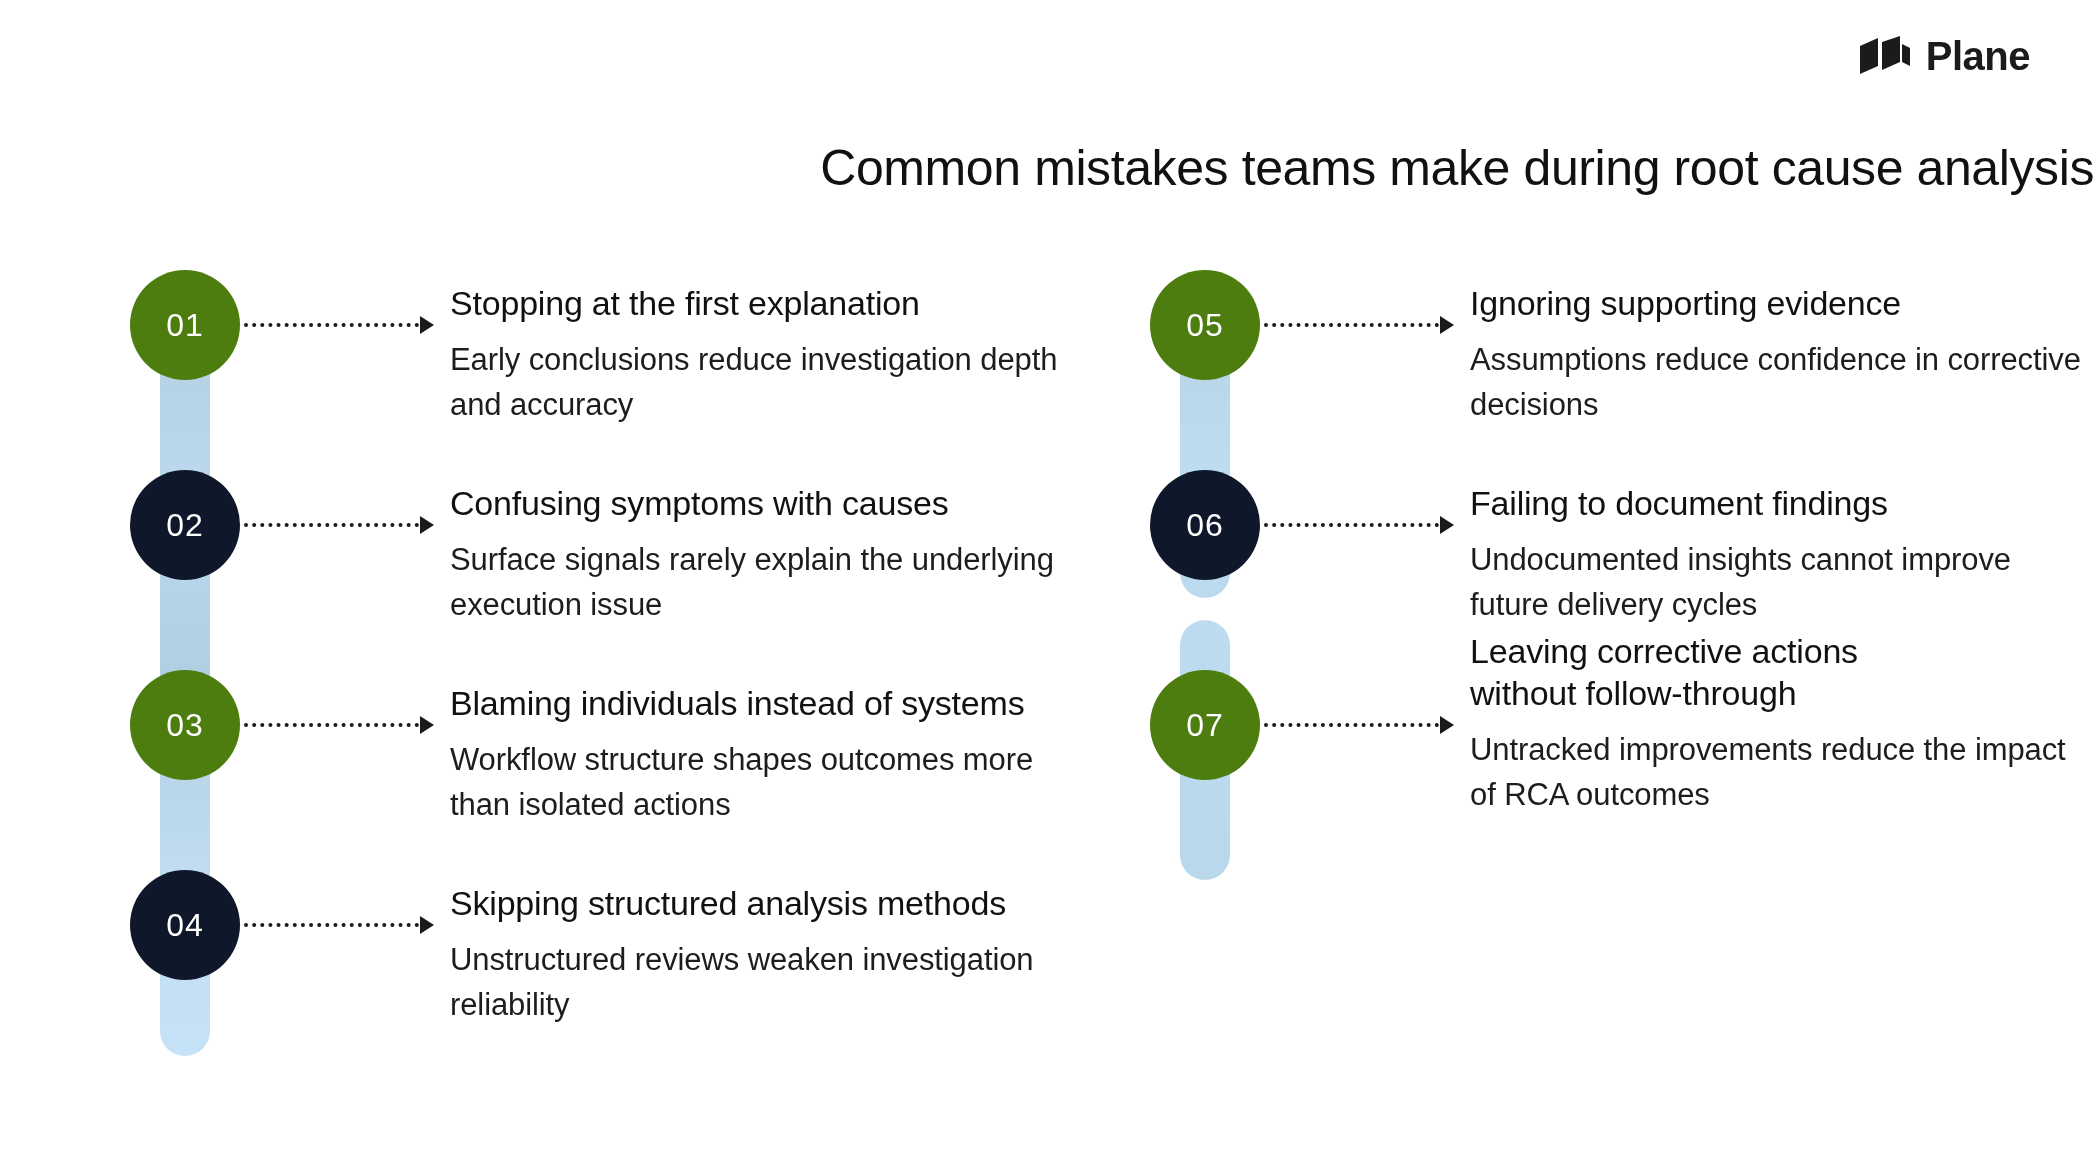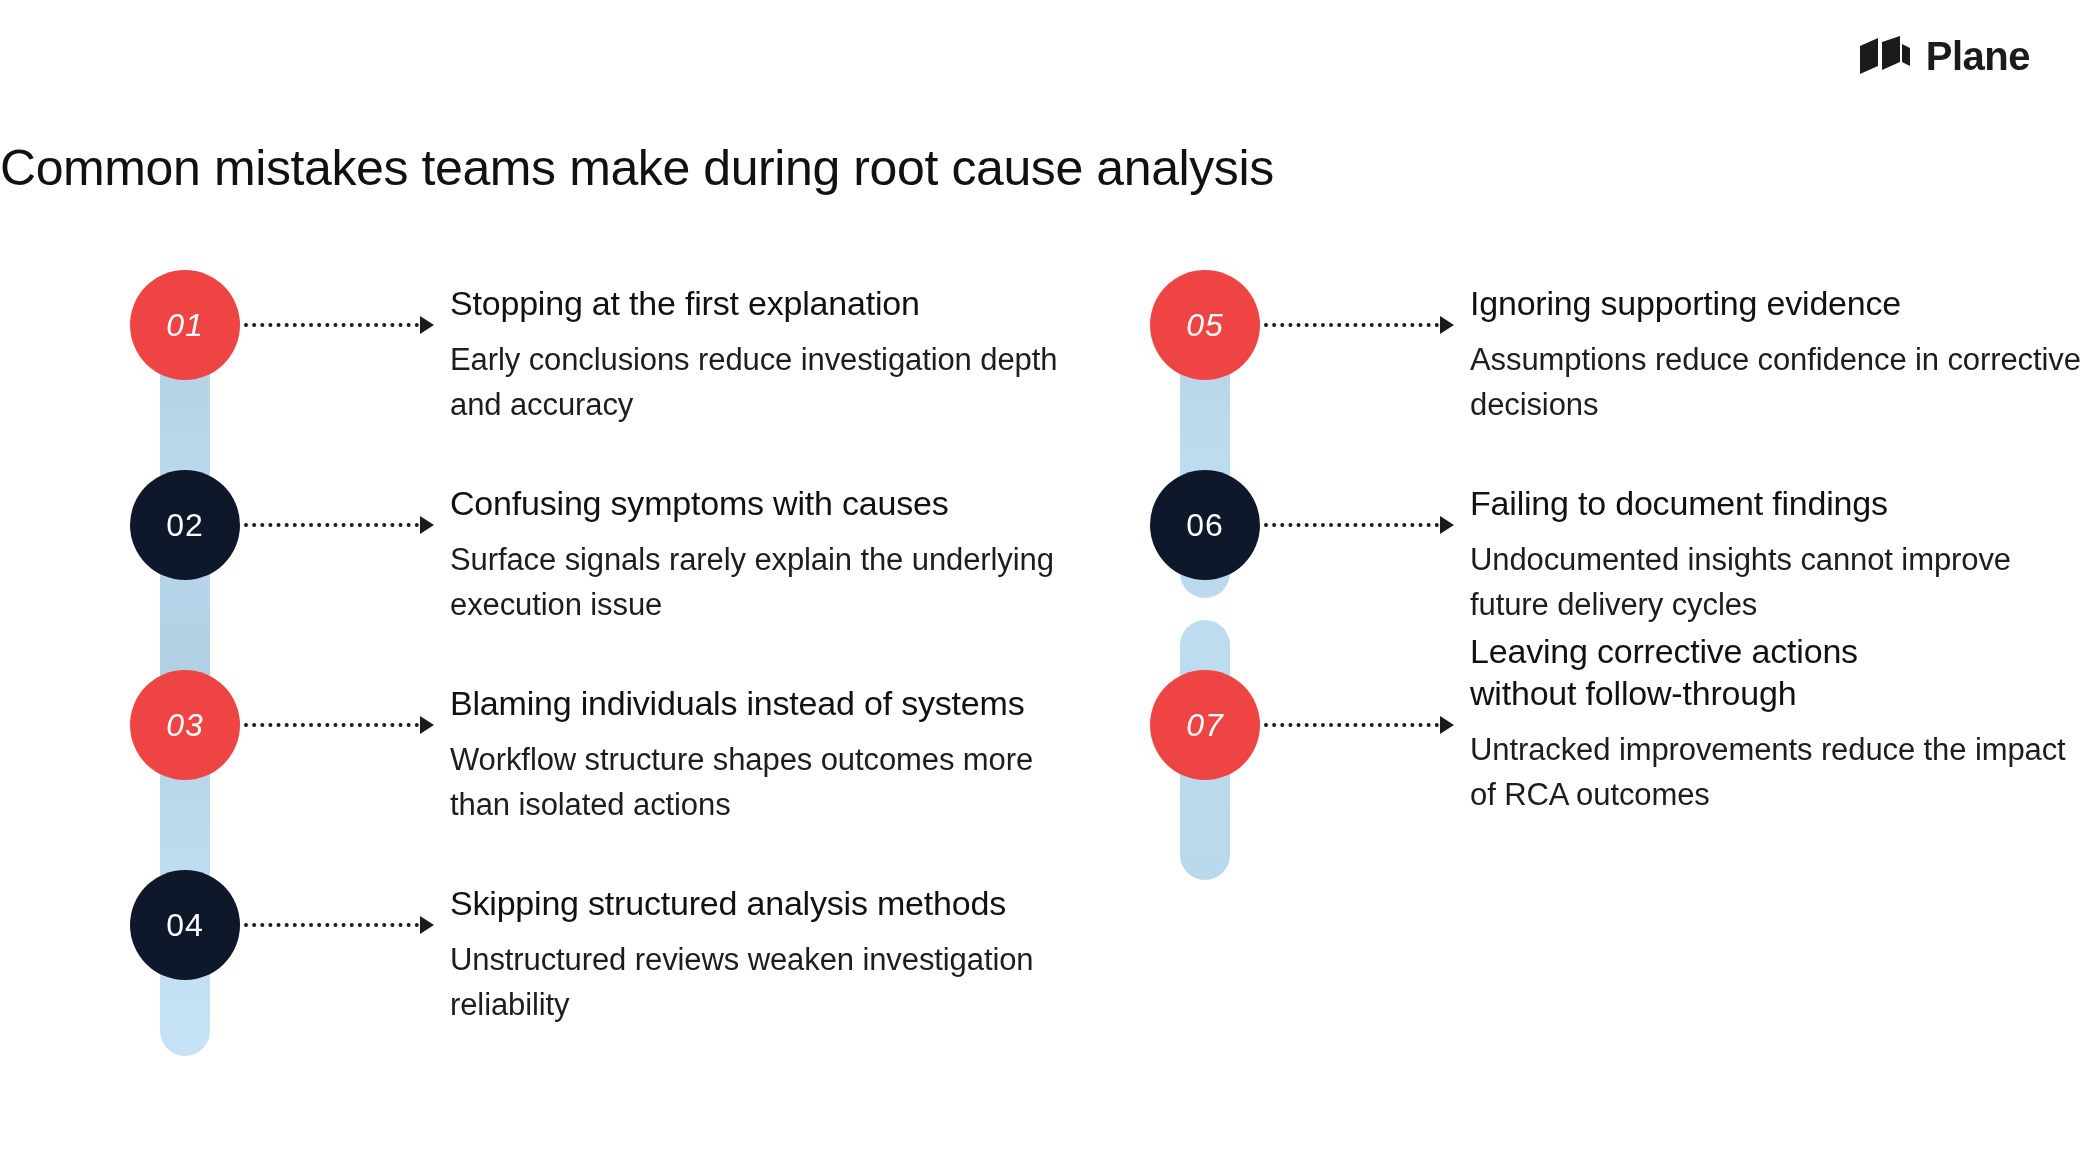--- a/index.html
+++ b/index.html
@@ -36,21 +36,21 @@
     color: #1b1b1b;
     line-height: 1;
   }
 
   
   .page-title {
     position: absolute;
     top: 138px;
     left: 0;
     width: 2094px;
-    text-align: left;
+    text-align: right;
     font-size: 50px;
     font-weight: 400;
     letter-spacing: -0.4px;
     color: #111111;
     line-height: 1.2;
   }
 
   
   .columns {
     position: absolute;
@@ -93,21 +93,21 @@
     height: 110px;
     border-radius: 50%;
     display: flex;
     align-items: center;
     justify-content: center;
     color: #ffffff;
     font-size: 32px;
     font-weight: 400;
     letter-spacing: 1px;
   }
-  .node.dark  { background: #ef4444; font-style: italic; }
+  .node.dark  { background: #4d7c0f; }
   .node.light { background: #0f172a; text-align: center; }
 
   .connector {
     position: absolute;
     left: 124px;
     top: 48px;
     width: 190px;
     height: 14px;
     display: flex;
     align-items: center;

